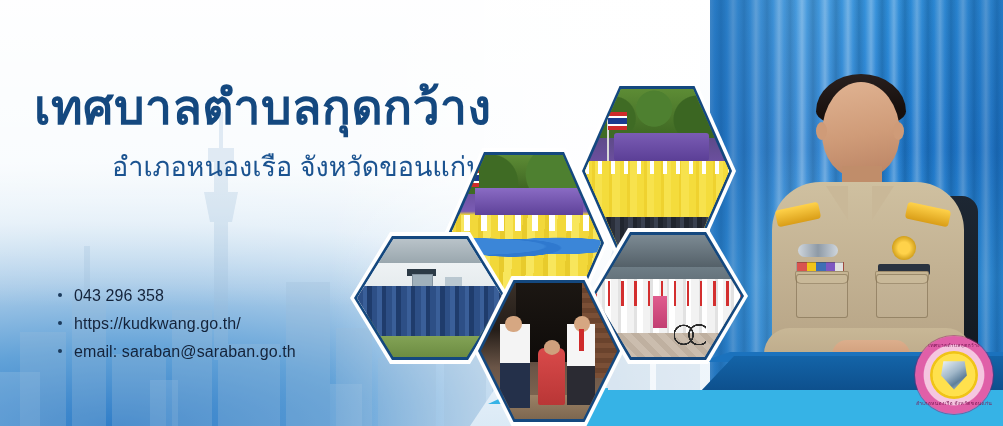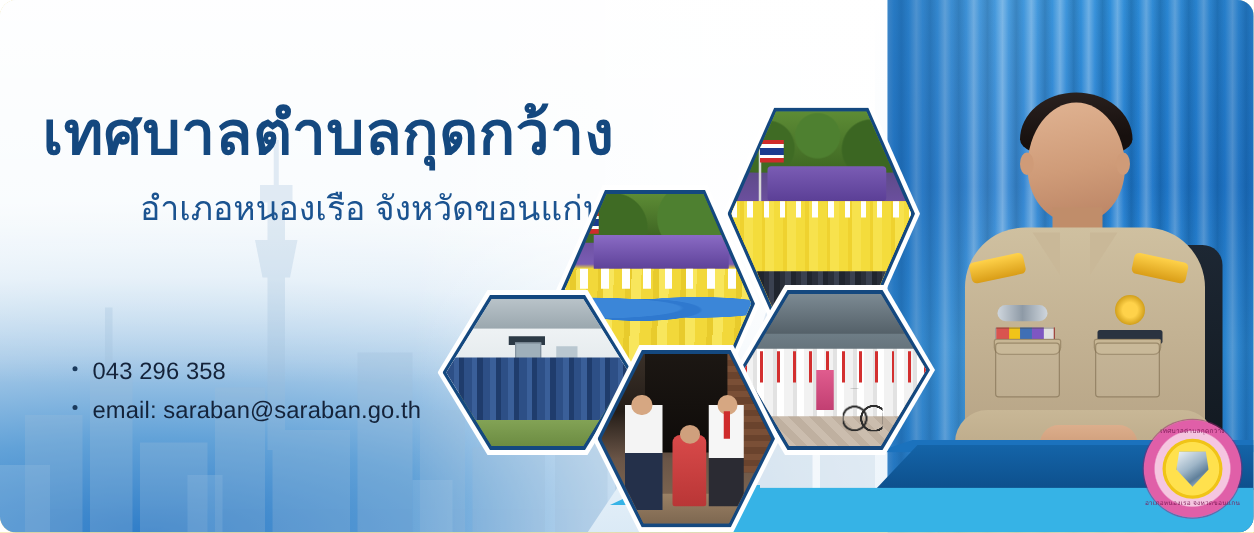--- a/index.html
+++ b/index.html
@@ -1,22 +1,21 @@
 <!DOCTYPE html>
 <html><head>
 <meta charset="utf-8">
 <style>
   * { margin:0; padding:0; box-sizing:border-box; }
   html,body { width:1003px; height:426px; overflow:hidden; background:#fff; }
   body { font-family:"Liberation Sans","DejaVu Sans",sans-serif; }
 
   #banner {
     position:relative; width:1003px; height:426px; overflow:hidden;
-    background:#eab308;
-    border-radius:13px;
+    background:#c4b5fd;
   }
 
   
   .bg-base {
     position:absolute; inset:0;
     background:
       radial-gradient(120% 80% at 12% 100%, #2f7dc8 0%, #62a2d8 22%, #a9cbe8 42%, #dbeaf6 60%, #f2f8fc 78%),
       linear-gradient(180deg,#fbfdff 0%, #f2f8fc 35%, #e3eef8 70%, #cfe2f1 100%);
   }
   .bg-wash {
@@ -40,21 +39,21 @@
   }
   .title-sub {
     margin-top:10px; margin-left:78px;
     font-size:27px; font-weight:400; color:#1b5390; white-space:nowrap;
   }
 
   
   .contact { position:absolute; left:56px; top:288px; }
   .contact li {
     list-style:none; position:relative; padding-left:18px;
-    font-size:19px; color:#14233a; line-height:1.0; margin-bottom:12px;
+    font-size:16px; color:#14233a; line-height:1.0; margin-bottom:12px;
     letter-spacing:.1px;
   }
   .contact li::before {
     content:""; position:absolute; left:2px; top:5px;
     width:4px; height:4px; border-radius:50%; background:#1b3a5c;
   }
 
   
   .curtain {
     position:absolute; left:710px; top:0; width:293px; height:426px;
@@ -372,20 +371,21 @@
     </svg>
   </div>
 
   <div class="title-wrap">
     <div class="title-main">เทศบาลตำบลกุดกว้าง</div>
     <div class="title-sub">อำเภอหนองเรือ จังหวัดขอนแก่น</div>
   </div>
 
   <ul class="contact">
     <li>043 296 358</li>
+    <li>https://kudkwang.go.th/</li>
     <li>email: saraban@saraban.go.th</li>
   </ul>
 
   <div class="edge-sliver"></div>
   <div class="curtain"></div>
 
   <div class="person">
     <div class="chair"></div>
     <div class="hair"></div>
     <div class="head"></div>

